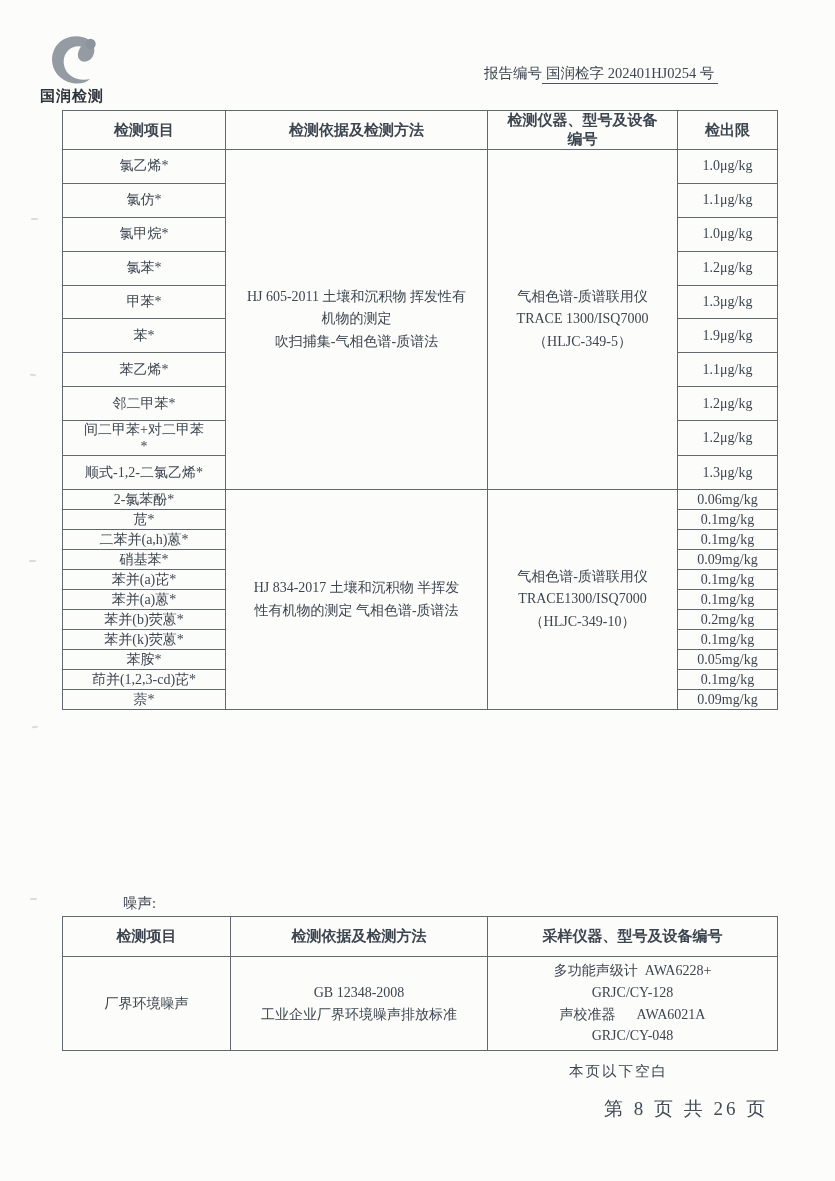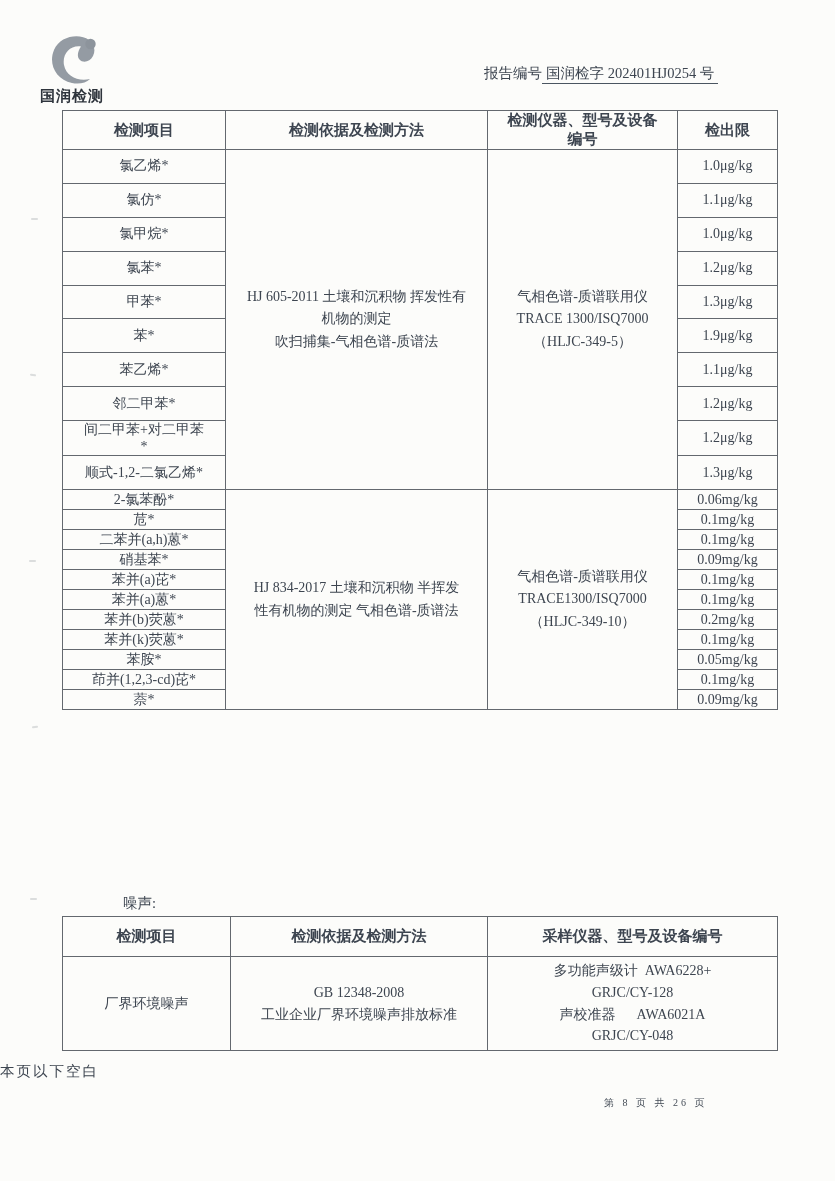--- a/index.html
+++ b/index.html
@@ -38,22 +38,22 @@
   .main-table .group-1 td { height:20px; }
   .method-cell, .instrument-cell { white-space:pre-line; line-height:1.6; }
 
   .noise-label { position:absolute; left:114px; top:894px; font-size:14.5px;padding-left:9px; }
   .noise-table { position:absolute; left:62px; top:916px; }
   .noise-table th { height:40px; }
   .noise-table td { height:94px; }
   .pre-multiline { white-space:pre-wrap; line-height:1.55; }
 
   
-  .blank-note { position:absolute; left:0; top:1062px; width:668px; text-align:left; font-size:14.5px; letter-spacing:2px; }
-  .page-info { position:absolute; left:604px; top:1096px; font-size:10px; letter-spacing:3px; color:#434b56; }
+  .blank-note { position:absolute; left:0; top:1062px; width:668px; text-align:right; font-size:14.5px; letter-spacing:2px; }
+  .page-info { position:absolute; left:604px; top:1096px; font-size:19px; letter-spacing:3px; color:#434b56; }
 
   
   .scan-mark { position:absolute; background:#bfc2c4; opacity:.55; border-radius:1px; }
 </style>
 </head>
 <body>
 
 <div class="page">
 
   <div class="logo-block">

